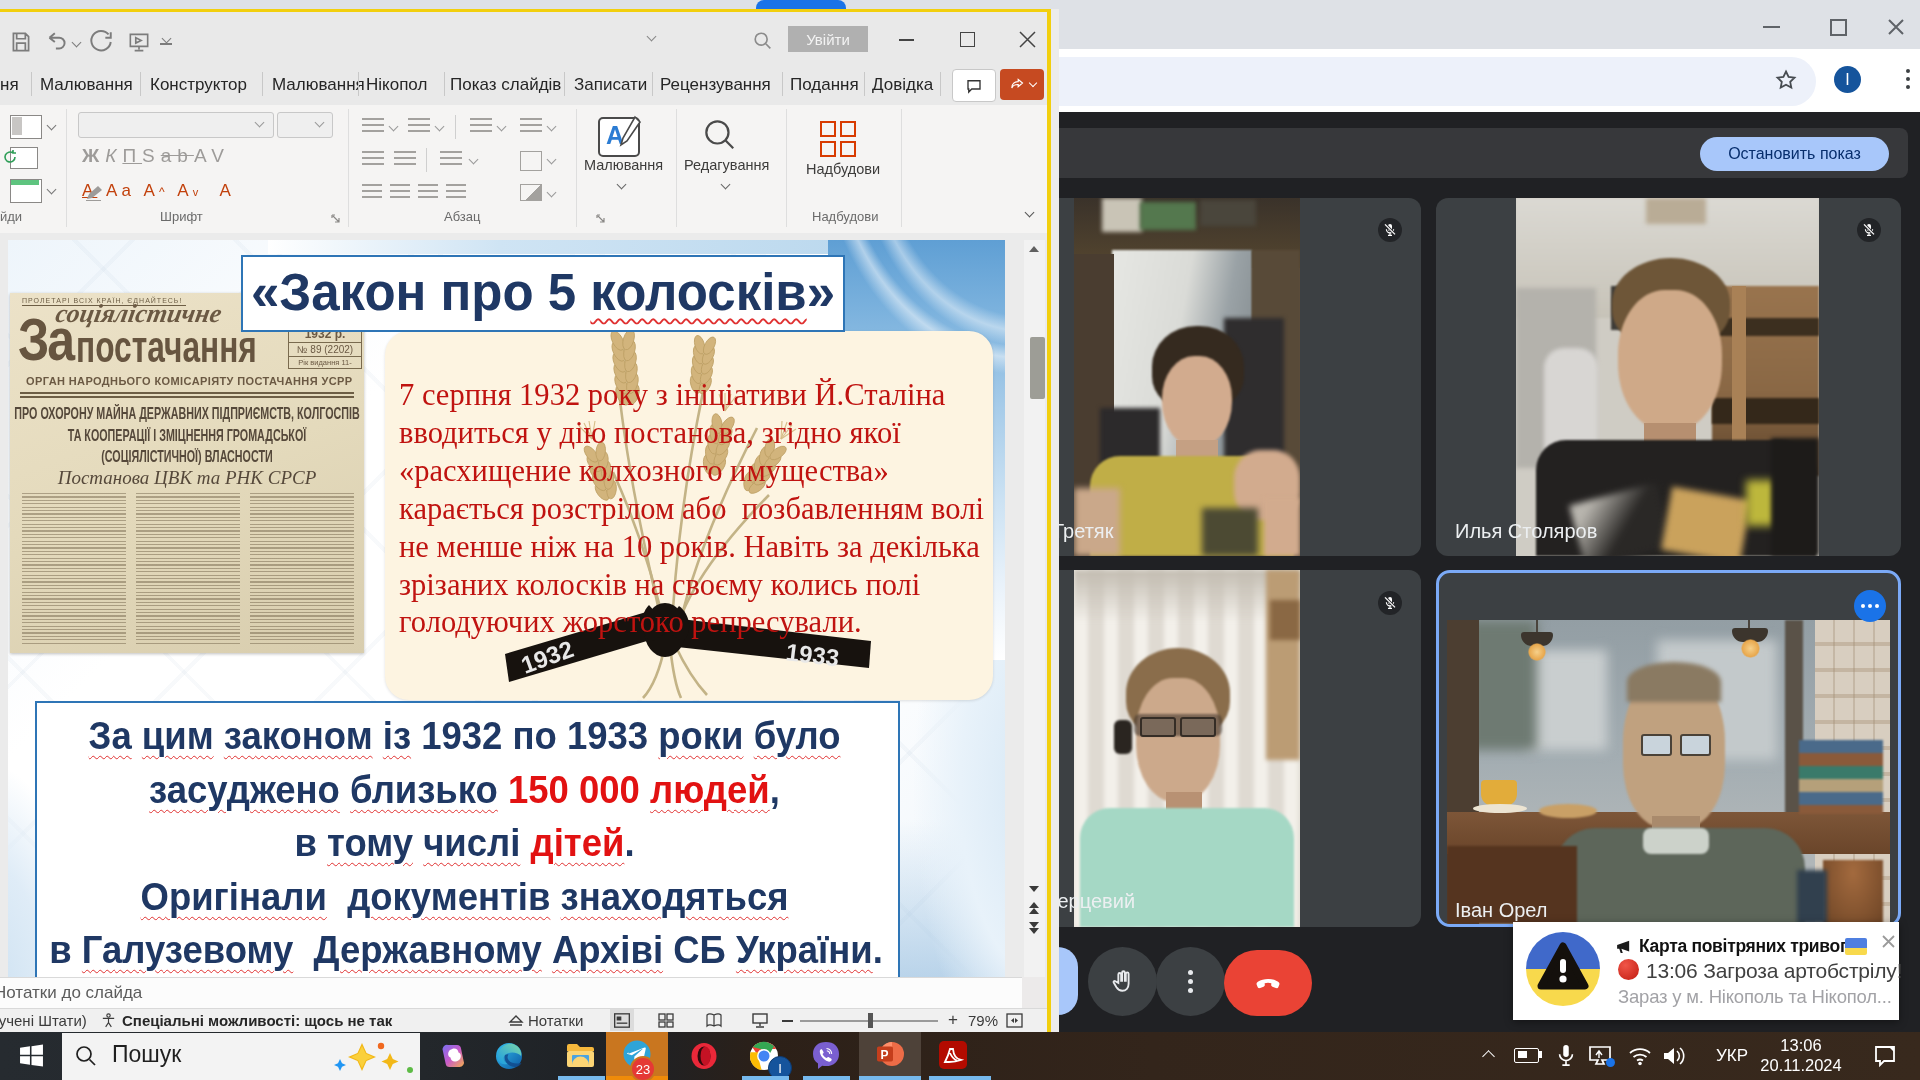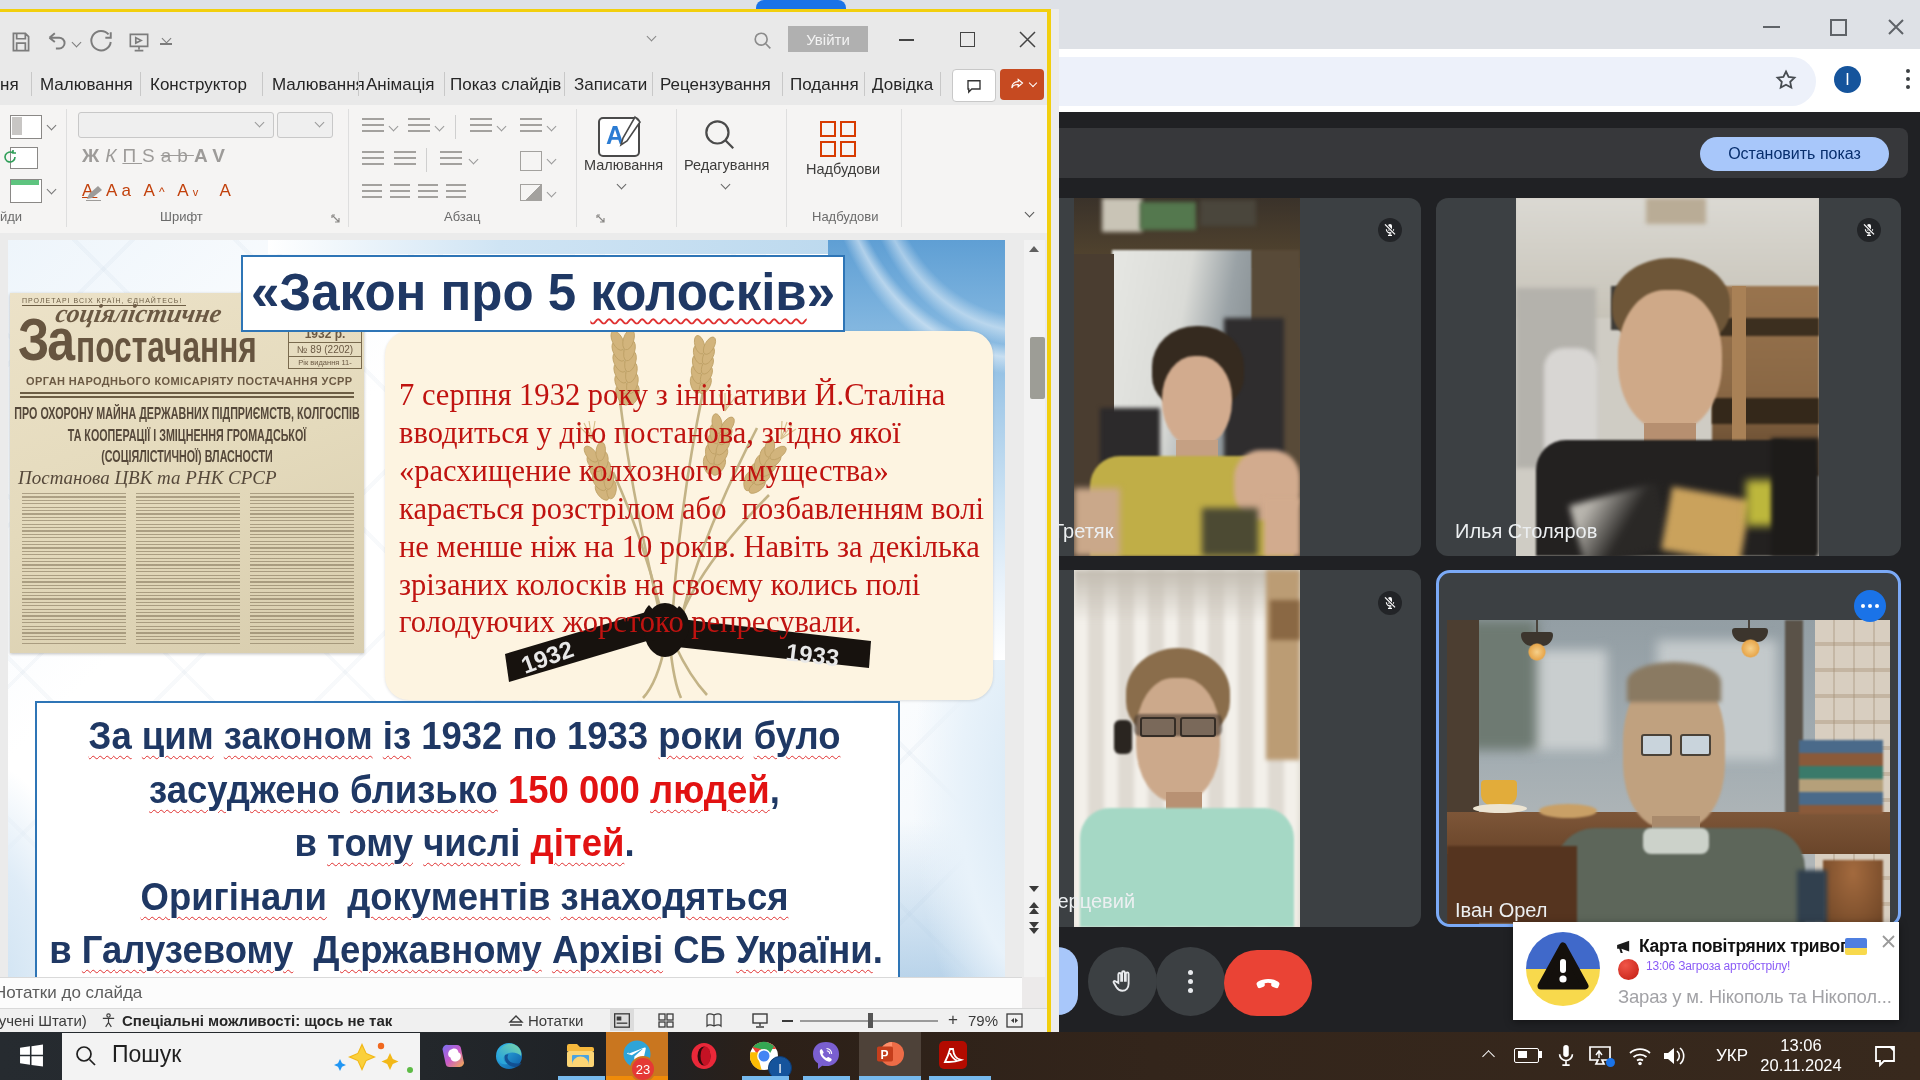--- a/index.html
+++ b/index.html
@@ -213,21 +213,21 @@
   <div class="a" style="left:960px;top:23px;width:13px;height:13px;border:1.6px solid #444"></div>
   <svg class="a" style="left:1019px;top:22px" width="17" height="17">
         <path d="M1 1 L16 16 M16 1 L1 16" stroke="#444" stroke-width="1.5"></path>
       </svg>
 
   <div class="a" style="left:0;top:55px;width:1047px;height:41px;background:#e9e9e9;color:#262626;font-size:17px">
     <span class="a" style="left:0px;top:11px">ня</span>
     <span class="a" style="left:40px;top:11px">Малювання</span>
     <span class="a" style="left:150px;top:11px">Конструктор</span>
     <span class="a" style="left:272px;top:11px">Малювання</span>
-    <span class="a" style="left:366px;top:11px">Анімація</span>
+    <span class="a" style="left:366px;top:11px">Нікопол</span>
     <span class="a" style="left:450px;top:11px">Показ слайдів</span>
     <span class="a" style="left:574px;top:11px">Записати</span>
     <span class="a" style="left:660px;top:11px">Рецензування</span>
     <span class="a" style="left:790px;top:11px">Подання</span>
     <span class="a" style="left:872px;top:11px">Довідка</span>
   </div>
   <div class="a" style="left:31px;top:63px;width:1px;height:24px;background:#c8c8c8;box-shadow:109px 0 0 #c8c8c8,231px 0 0 #c8c8c8,327px 0 0 #c8c8c8,413px 0 0 #c8c8c8,533px 0 0 #c8c8c8,621px 0 0 #c8c8c8,751px 0 0 #c8c8c8,833px 0 0 #c8c8c8,909px 0 0 #c8c8c8"></div>
   <div class="a flex" style="left:952px;top:60px;width:42px;height:31px;background:#fff;border:1px solid #c8c8c8;border-radius:4px;justify-content:center">
     <svg width="18" height="18" viewBox="0 0 24 24">
           <path d="M4 5h16v11H9l-4 4v-4H4z" fill="none" stroke="#333" stroke-width="1.8"></path>
@@ -252,21 +252,21 @@
   <div class="a" style="left:10px;top:170px;width:30px;height:22px;border:1.5px solid #8a8886;background:#fff"></div>
   <div class="a" style="left:11px;top:171px;width:28px;height:5px;background:#5ec47f"></div>
   <div class="chev" style="left:48px;top:177px"></div>
   <div class="a" style="left:0px;top:200px;color:#6a6a6a;font-size:13px">йди</div>
   <div class="a" style="left:66px;top:100px;width:1px;height:118px;background:#dedede;box-shadow:282px 0 0 #dedede,510px 0 0 #dedede,610px 0 0 #dedede,720px 0 0 #dedede,835px 0 0 #dedede"></div>
 
   <div class="a" style="left:78px;top:103px;width:194px;height:24px;background:#efefef;border:1px solid #c8c8c8;border-radius:3px"></div>
   <div class="chev" style="left:256px;top:110px;border-color:#9a9a9a"></div>
   <div class="a" style="left:277px;top:103px;width:54px;height:24px;background:#efefef;border:1px solid #c8c8c8;border-radius:3px"></div>
   <div class="chev" style="left:316px;top:110px;border-color:#9a9a9a"></div>
-  <div class="a" style="left:82px;top:136px;color:#9d9b99;font-size:19px;font-weight:bold;letter-spacing:6px">Ж<span style="font-style:italic;font-weight:normal">К</span><span style="font-weight:normal;text-decoration:underline">П</span><span style="font-weight:normal">S</span><span style="font-weight:normal;text-decoration:line-through">ab</span><span style="font-weight:bold">AV</span></div>
+  <div class="a" style="left:82px;top:136px;color:#9d9b99;font-size:19px;font-weight:bold;letter-spacing:6px">Ж<span style="font-style:italic;font-weight:normal">К</span><span style="font-weight:normal;text-decoration:underline">П</span><span style="font-weight:normal">S</span><span style="font-weight:normal;text-decoration:line-through">ab</span><span style="font-weight:normal">AV</span></div>
   <div class="a" style="left:82px;top:172px;color:#c2410c;font-size:17px;letter-spacing:4px"><u>A</u>&nbsp;Aa&nbsp;A<span style="font-size:12px">^</span>&nbsp;A<span style="font-size:11px">v</span>&nbsp;&nbsp;A</div>
   <svg class="a" style="left:84px;top:176px" width="20" height="16" viewBox="0 0 20 16">
         <path d="M14 1 L18 5 L8 13 L3 14 L5 9 Z" fill="#9d9b99"></path>
         <rect x="2" y="15" width="15" height="1.5" fill="#9d9b99"></rect>
       </svg>
   <div class="a" style="left:160px;top:200px;color:#6a6a6a;font-size:13px">Шрифт</div>
   <svg class="a" style="left:330px;top:204px" width="11" height="11">
         <path d="M2 2 h3 M2 2 v3 M3 3 l6 6 M9 5 v4 h-4" stroke="#8a8886" stroke-width="1.2" fill="none"></path>
       </svg>
 
@@ -340,21 +340,21 @@
       <div class="a" style="left:8px;top:12px;font-size:50px;font-weight:bold;color:#675540;letter-spacing:-2px;transform:scaleY(1.2);transform-origin:top">За</div>
       <div class="a" style="left:66px;top:28px;font-size:33px;font-weight:bold;color:#675540;transform:scale(.96,1.35);transform-origin:left top">постачання</div>
       <div class="a" style="left:278px;top:22px;width:72px;height:52px;border:1px solid #796a4e;font-size:10px;text-align:center;color:#6b5943">
         <div style="border-bottom:1px solid #796a4e;font-size:9px;padding:1px">СЕРПНЯ<br><b style="font-size:12px">1932 р.</b></div>
         <div style="border-bottom:1px solid #796a4e;padding:1px">№ 89 (2202)</div>
         <div style="font-size:7.5px;padding:1px">Рік видання 11-</div>
       </div>
       <div class="a" style="left:16px;top:82px;font-size:11px;font-weight:bold;letter-spacing:.4px;color:#6b5943;white-space:nowrap">ОРГАН НАРОДНЬОГО КОМІСАРІЯТУ ПОСТАЧАННЯ УСРР</div>
       <div class="a" style="left:10px;top:99px;width:334px;height:2px;background:#6d5e45;box-shadow:0 4px 0 #6d5e45"></div>
       <div class="a" style="left:-58px;top:110px;width:470px;text-align:center;font-size:14.5px;font-weight:bold;color:#55483a;line-height:20px;transform:scale(.74,1.08);transform-origin:center top">ПРО ОХОРОНУ МАЙНА ДЕРЖАВНИХ ПІДПРИЄМСТВ, КОЛГОСПІВ<br>ТА КООПЕРАЦІЇ І ЗМІЦНЕННЯ ГРОМАДСЬКОЇ<br>(СОЦІЯЛІСТИЧНОЇ) ВЛАСНОСТИ</div>
-      <div class="a" style="left:8px;top:174px;width:338px;font-size:19px;font-style:italic;color:#55483a;font-family:'Liberation Serif',serif">Постанова ЦВК та РНК СРСР</div>
+      <div class="a" style="left:8px;top:174px;width:338px;text-align:center;font-size:19px;font-style:italic;color:#55483a;font-family:'Liberation Serif',serif">Постанова ЦВК та РНК СРСР</div>
       <div class="a" id="col1" style="left:12px;top:200px;width:104px;height:152px"></div>
       <div class="a" id="col2" style="left:126px;top:200px;width:104px;height:152px"></div>
       <div class="a" id="col3" style="left:240px;top:200px;width:104px;height:152px"></div>
     </div>
 
     <div class="a" style="left:377px;top:91px;width:608px;height:369px;background:#fdf4e1;border-radius:24px;box-shadow:0 1px 3px rgba(0,0,0,.12)"></div>
 
     <svg class="a" style="left:377px;top:60px" width="608" height="400" viewBox="0 0 608 400">
       <g stroke="#c3b386" stroke-width="2.6" fill="none">
         <path d="M282 345 C 262 260, 240 160, 232 72"></path>
@@ -680,17 +680,17 @@
   <div class="a" style="left:126px;top:14px;color:#111;font-size:17.5px;font-weight:bold;letter-spacing:-.3px;white-space:nowrap">Карта повітряних тривог</div>
   <svg class="a" style="left:332px;top:16px" width="22" height="17" viewBox="0 0 22 17">
         <rect x="0" y="0" width="22" height="8.5" rx="2" fill="#4f7fe0"></rect>
         <rect x="0" y="8.5" width="22" height="8.5" rx="2" fill="#f8d94c"></rect>
         <rect x="0" y="6" width="22" height="4" fill="#4f7fe0"></rect>
       </svg>
   <svg class="a" style="left:368px;top:12px" width="15" height="15">
         <path d="M2 2 L13 13 M13 2 L2 13" stroke="#9a9a9a" stroke-width="1.8"></path>
       </svg>
   <div class="a" style="left:105px;top:37px;width:21px;height:21px;border-radius:50%;background:radial-gradient(circle at 35% 30%,#f05548,#c11b10)"></div>
-  <div class="a" style="left:133px;top:37px;color:#8b5cf6;font-size:12px;letter-spacing:-.2px;white-space:nowrap">13:06 Загроза артобстрілу!</div>
+  <div class="a" style="left:133px;top:37px;color:#404040;font-size:21px;letter-spacing:-.2px;white-space:nowrap">13:06 Загроза артобстрілу!</div>
   <div class="a" style="left:105px;top:64px;color:#a2a2a6;font-size:18.5px;letter-spacing:-.2px;white-space:nowrap">Зараз у м. Нікополь та Нікопол...</div>
 </div>
 
 </div>
 
 </body></html>

